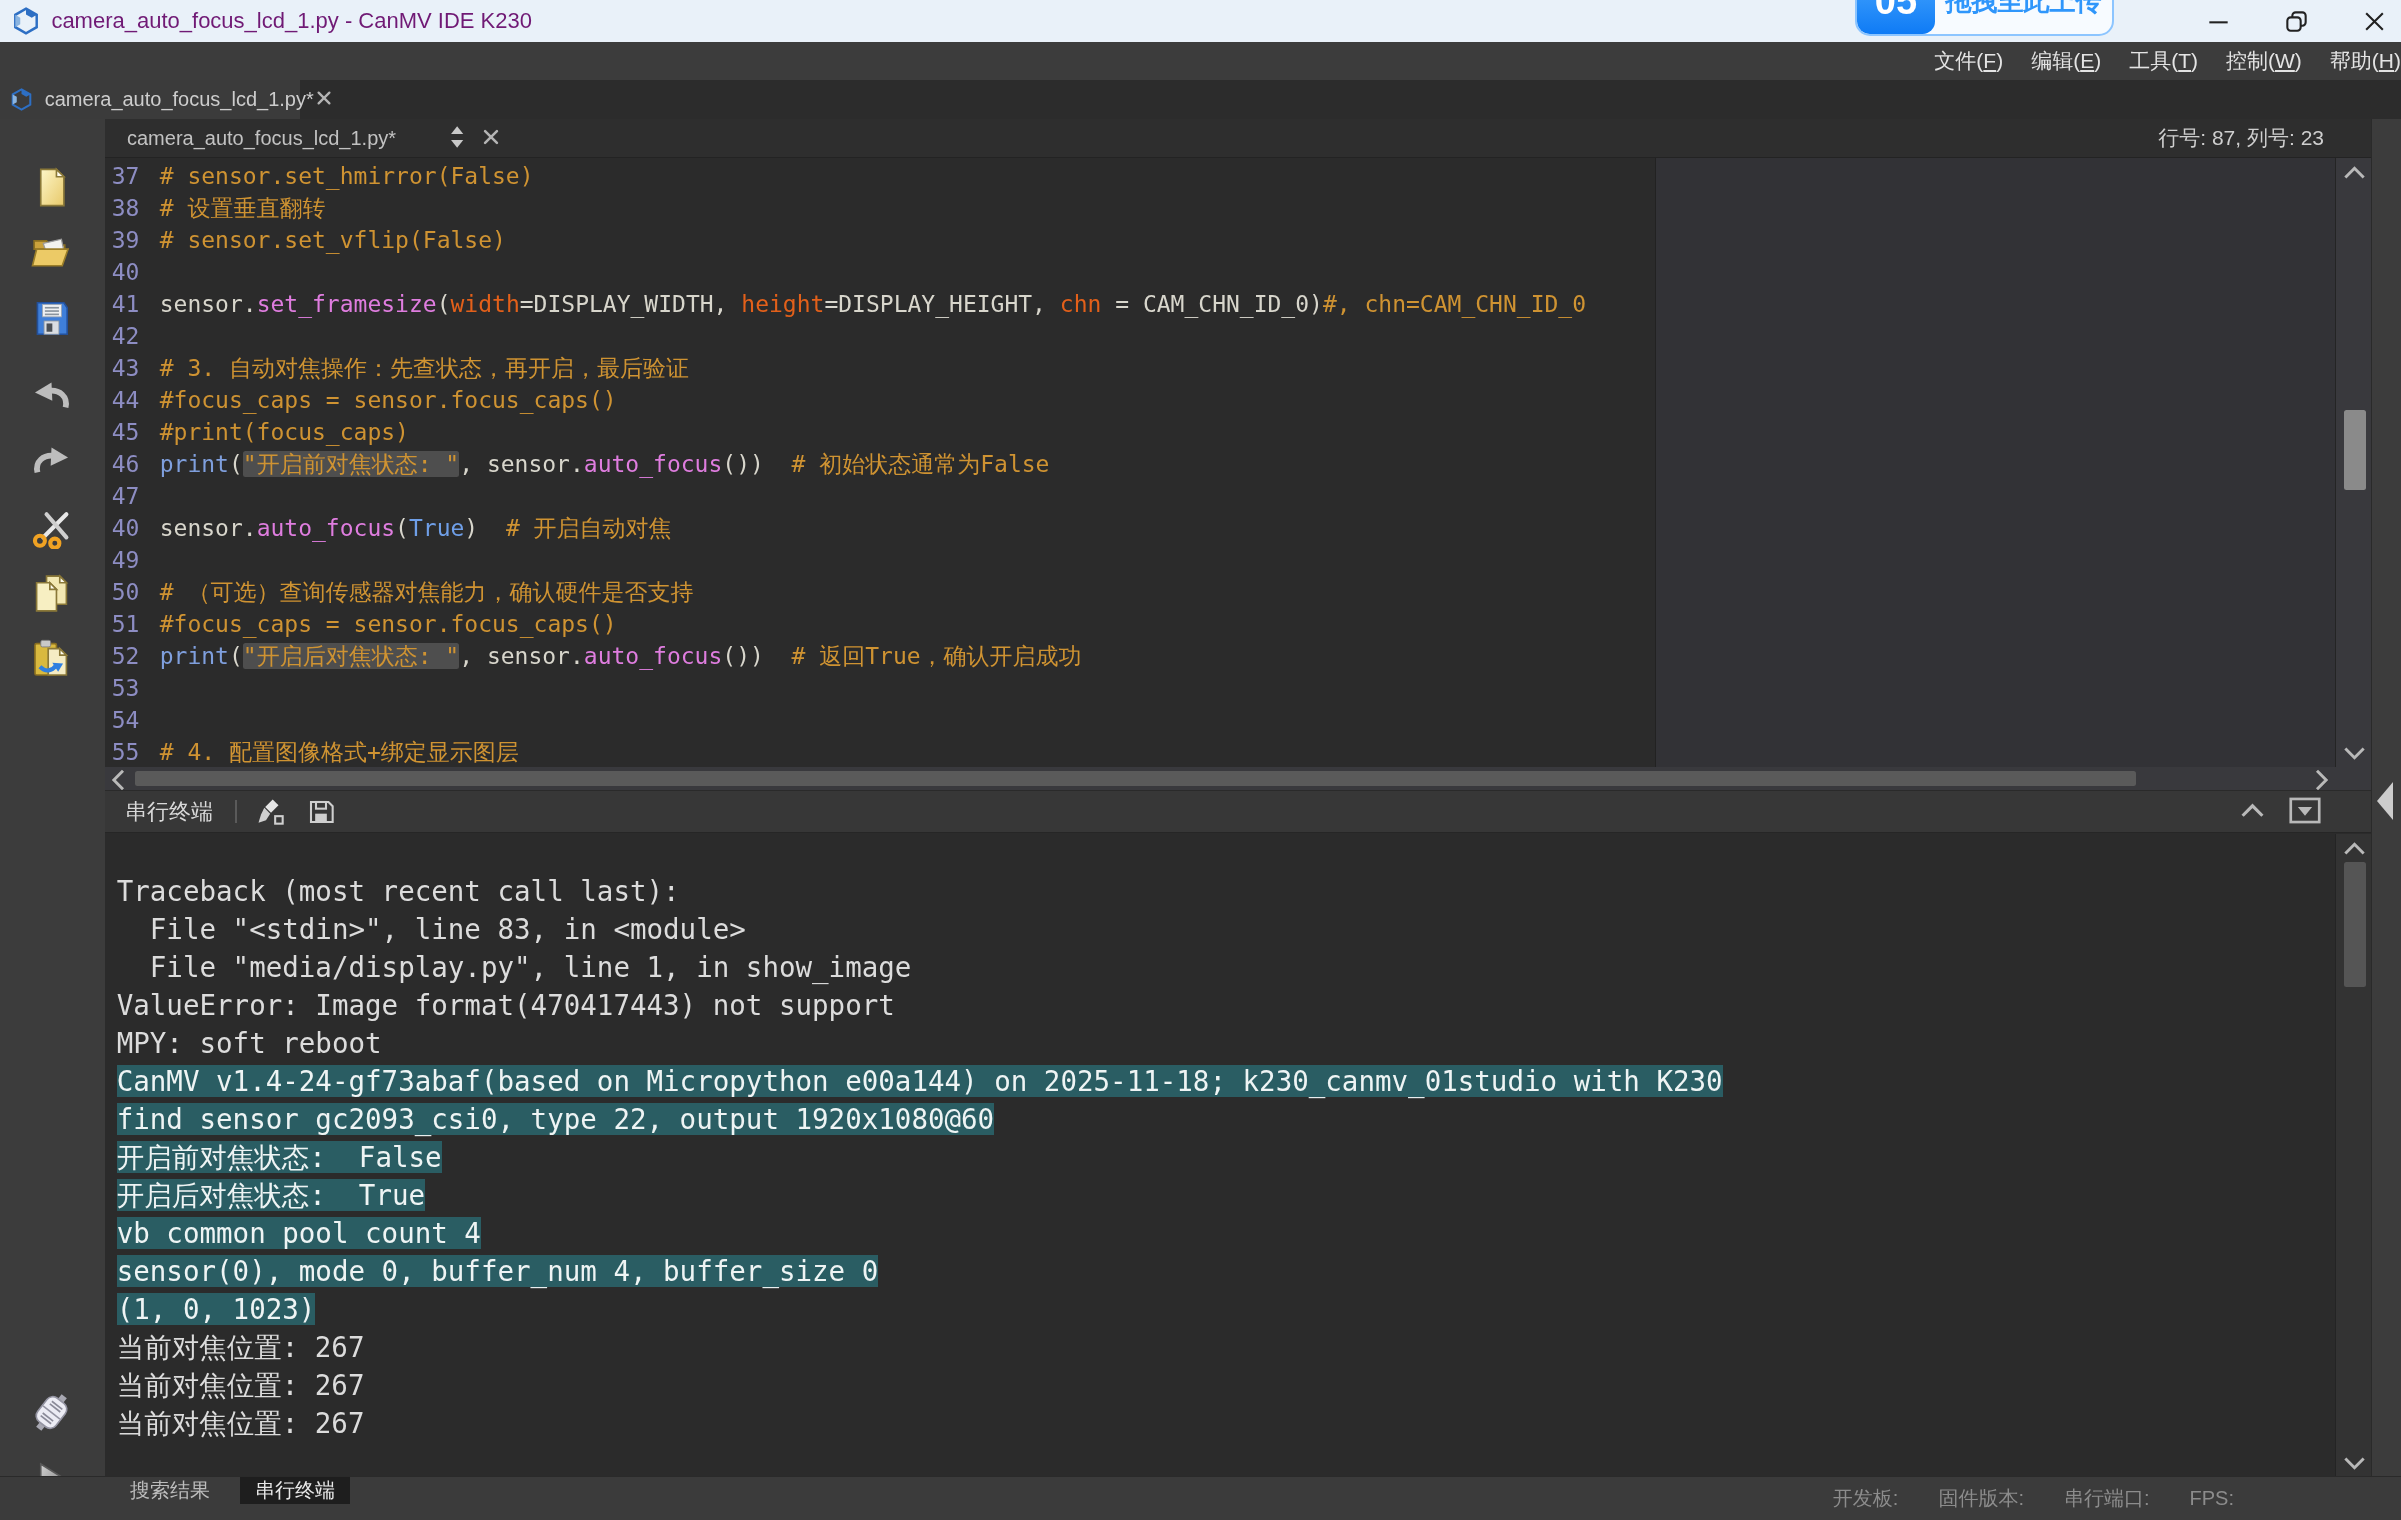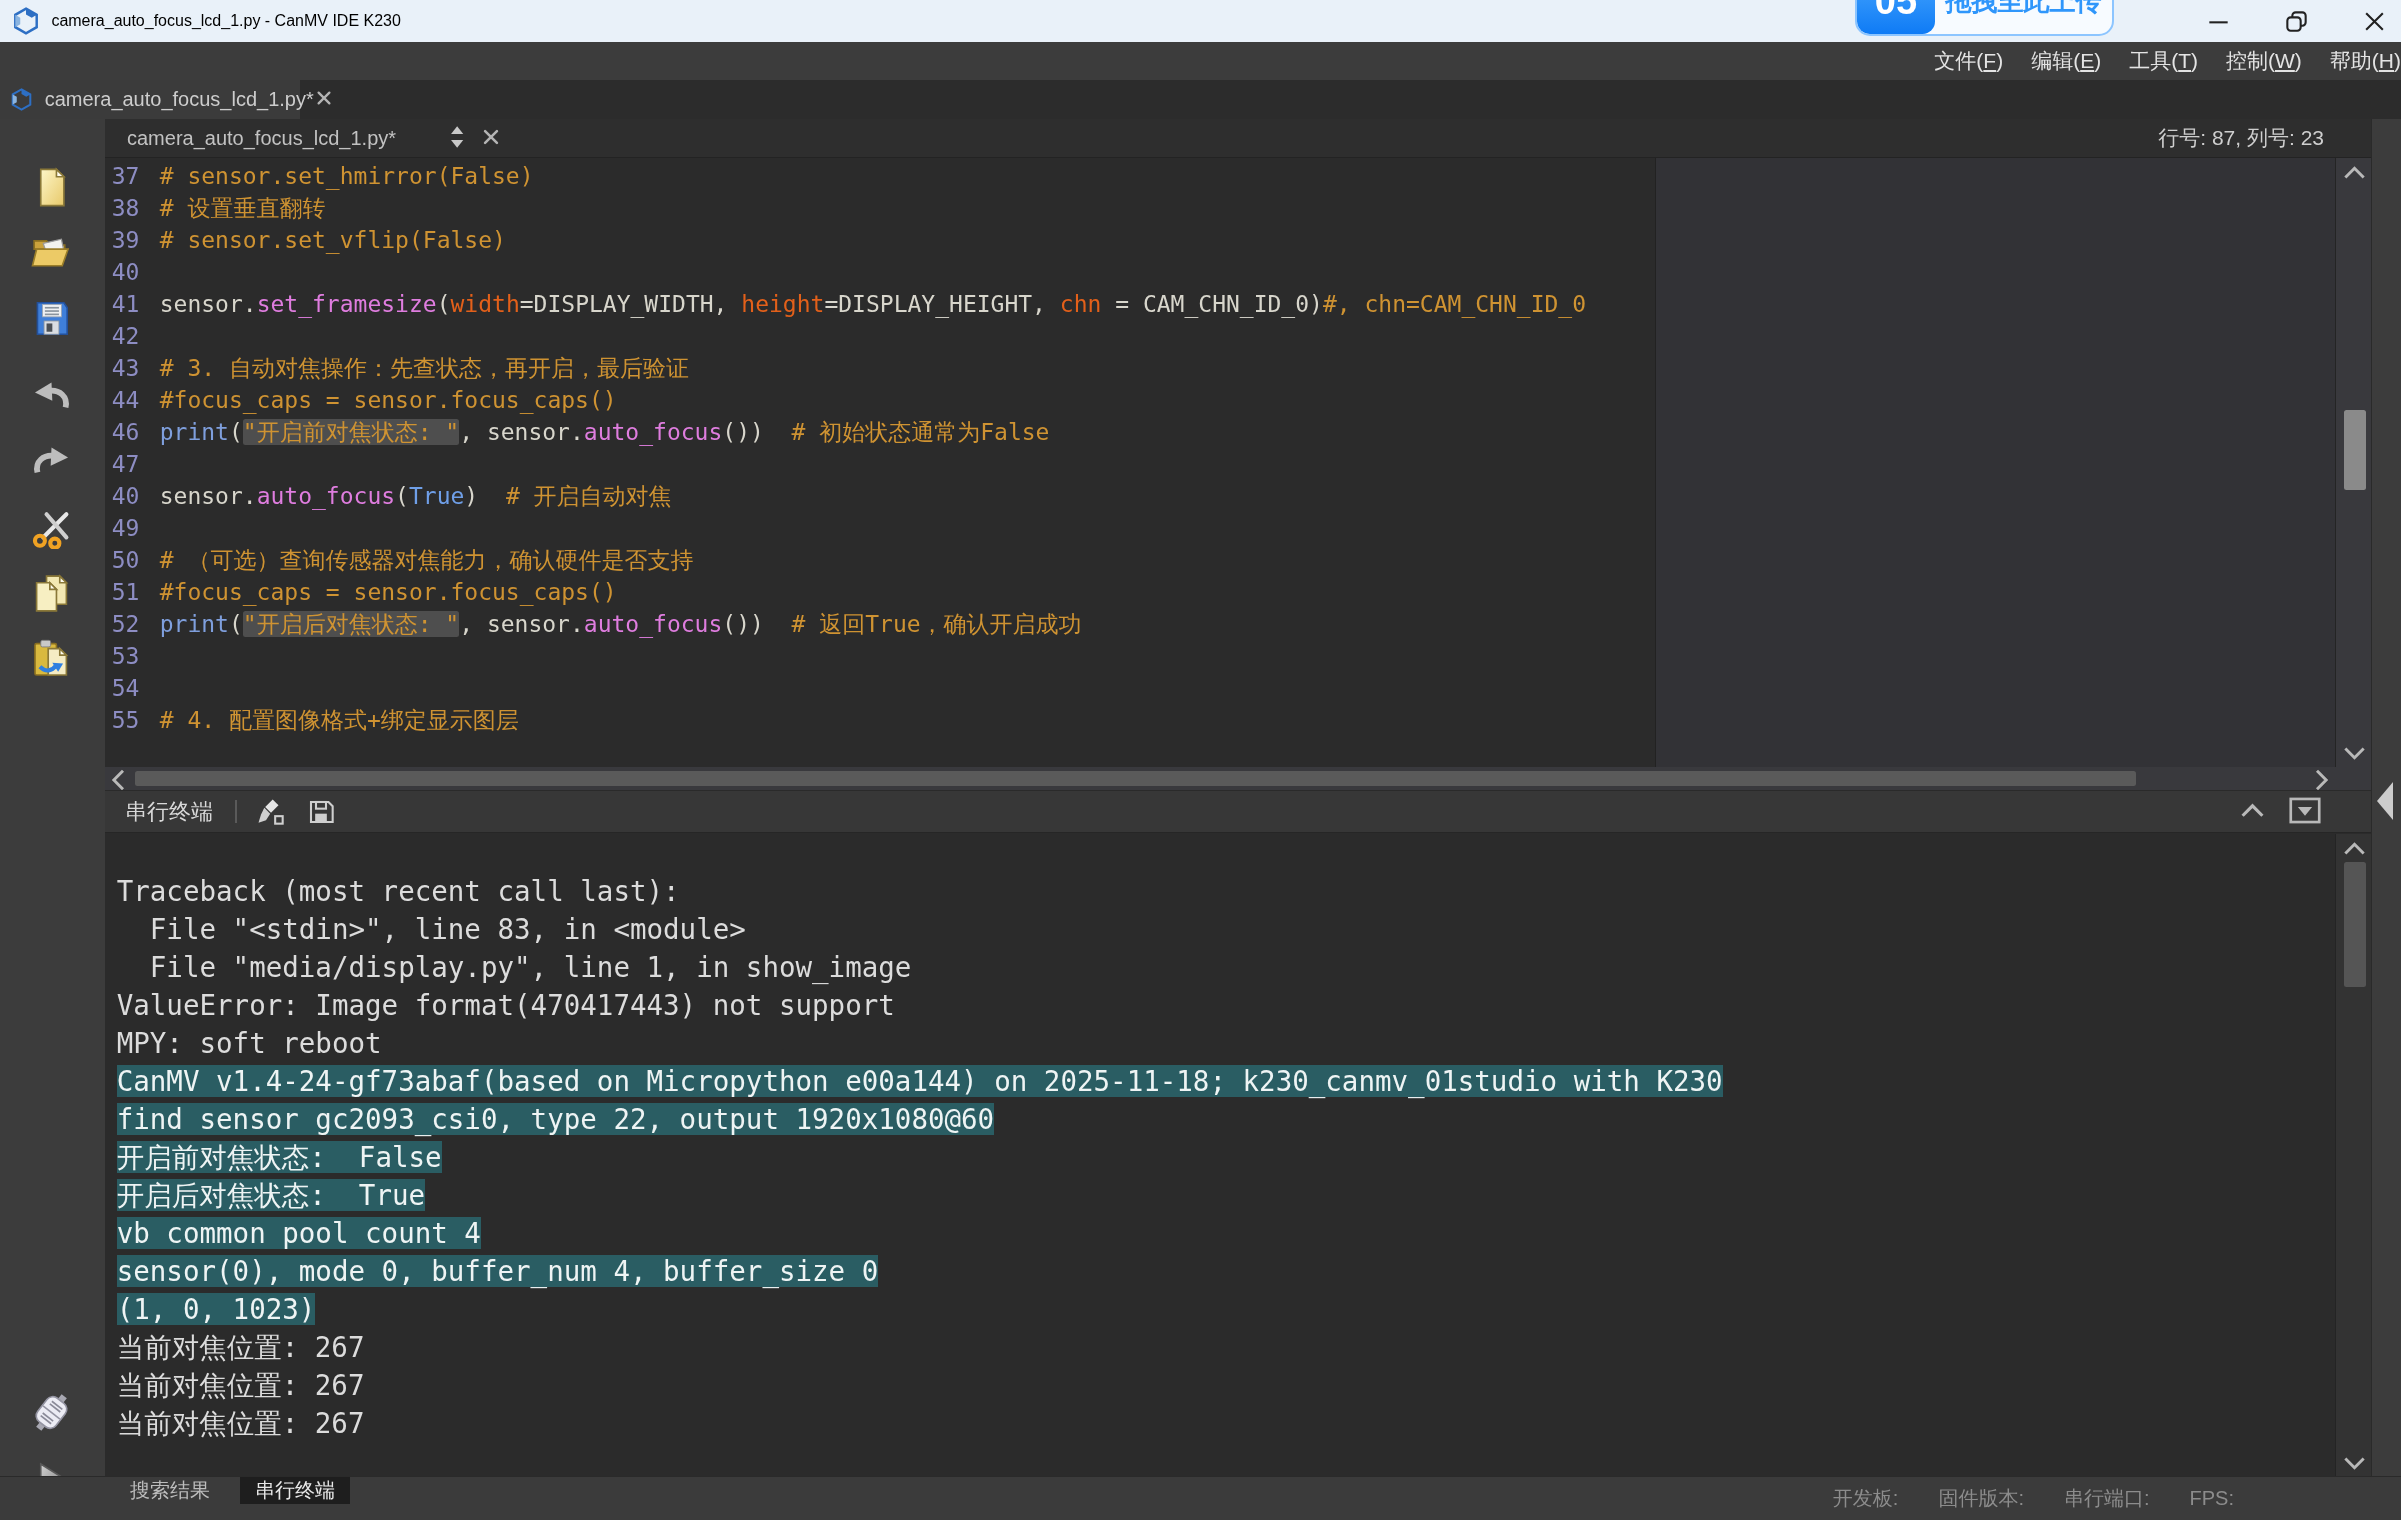--- a/index.html
+++ b/index.html
@@ -2,21 +2,21 @@
 <html style="font-size:13.3px"><head>
 <meta charset="utf-8">
 <style>
   html,body{margin:0;padding:0;background:#2b2b2b;}
   #app{position:relative;width:2401px;height:1521px;overflow:hidden;
        font-family:"Liberation Sans",sans-serif;background:#2b2b2b;}
   
   .titlebar{position:absolute;left:0;top:0;width:2401px;height:42px;background:#e9f1f9;
             display:flex;align-items:center;}
   .titlebar .logo{margin-left:11.7px;width:28px;height:28px;flex:none;}
-  .title-text{margin-left:11.7px;font-size:16px;color:#000000;}
+  .title-text{margin-left:11.7px;font-size:22px;color:#701a75;}
   .win-btns{position:absolute;right:11.7px;top:6.7px;display:flex;gap:48px;}
   .win-btn{width:30px;height:30px;display:flex;align-items:center;justify-content:center;cursor:default;}
   .overlay-badge{position:absolute;left:1855px;top:-33px;width:255px;height:65px;background:#f7fbff;
                  border:2.5px solid #8cc5ff;border-radius:15px;display:flex;align-items:center;overflow:hidden;z-index:5;}
   .overlay-badge .num{width:78px;height:65px;background:linear-gradient(180deg,#4aa9ff,#0f7bf5);
                       border-radius:12.5px;color:#fff;font-size:38px;font-weight:bold;
                       display:flex;align-items:center;justify-content:center;flex:none;}
   .overlay-badge .txt{flex:1;text-align:center;color:#2f96fb;font-size:26px;font-weight:bold;white-space:nowrap;}
   
   .menubar{position:absolute;left:0;top:42px;width:2401px;height:38px;background:#3c3c3c;
@@ -272,20 +272,21 @@
 
   <div class="code-area" id="code-lines">
       <div class="code-line"><span class="ln">37</span><span class="code-text"><span class="tok-com"># sensor.set_hmirror(False)</span></span></div>
       <div class="code-line"><span class="ln">38</span><span class="code-text"><span class="tok-com"># 设置垂直翻转</span></span></div>
       <div class="code-line"><span class="ln">39</span><span class="code-text"><span class="tok-com"># sensor.set_vflip(False)</span></span></div>
       <div class="code-line"><span class="ln">40</span><span class="code-text"></span></div>
       <div class="code-line"><span class="ln">41</span><span class="code-text"><span class="tok-pln">sensor.</span><span class="tok-fn">set_framesize</span><span class="tok-pln">(</span><span class="tok-kwa">width</span><span class="tok-pln">=DISPLAY_WIDTH, </span><span class="tok-kwa">height</span><span class="tok-pln">=DISPLAY_HEIGHT, </span><span class="tok-kwa">chn</span><span class="tok-pln"> = CAM_CHN_ID_0)</span><span class="tok-com">#, chn=CAM_CHN_ID_0</span></span></div>
       <div class="code-line"><span class="ln">42</span><span class="code-text"></span></div>
       <div class="code-line"><span class="ln">43</span><span class="code-text"><span class="tok-com"># 3. 自动对焦操作：先查状态，再开启，最后验证</span></span></div>
       <div class="code-line"><span class="ln">44</span><span class="code-text"><span class="tok-com">#focus_caps = sensor.focus_caps()</span></span></div>
+      <div class="code-line"><span class="ln">45</span><span class="code-text"><span class="tok-com">#print(focus_caps)</span></span></div>
       <div class="code-line"><span class="ln">46</span><span class="code-text"><span class="tok-kw">print</span><span class="tok-pln">(</span><span class="tok-str">"开启前对焦状态: "</span><span class="tok-pln">, sensor.</span><span class="tok-fn">auto_focus</span><span class="tok-pln">())</span><span class="tok-com">  # 初始状态通常为False</span></span></div>
       <div class="code-line"><span class="ln">47</span><span class="code-text"></span></div>
       <div class="code-line"><span class="ln">40</span><span class="code-text"><span class="tok-pln">sensor.</span><span class="tok-fn">auto_focus</span><span class="tok-pln">(</span><span class="tok-boo">True</span><span class="tok-pln">)</span><span class="tok-com">  # 开启自动对焦</span></span></div>
       <div class="code-line"><span class="ln">49</span><span class="code-text"></span></div>
       <div class="code-line"><span class="ln">50</span><span class="code-text"><span class="tok-com"># （可选）查询传感器对焦能力，确认硬件是否支持</span></span></div>
       <div class="code-line"><span class="ln">51</span><span class="code-text"><span class="tok-com">#focus_caps = sensor.focus_caps()</span></span></div>
       <div class="code-line"><span class="ln">52</span><span class="code-text"><span class="tok-kw">print</span><span class="tok-pln">(</span><span class="tok-str">"开启后对焦状态: "</span><span class="tok-pln">, sensor.</span><span class="tok-fn">auto_focus</span><span class="tok-pln">())</span><span class="tok-com">  # 返回True，确认开启成功</span></span></div>
       <div class="code-line"><span class="ln">53</span><span class="code-text"></span></div>
       <div class="code-line"><span class="ln">54</span><span class="code-text"></span></div>
       <div class="code-line"><span class="ln">55</span><span class="code-text"><span class="tok-com"># 4. 配置图像格式+绑定显示图层</span></span></div>

